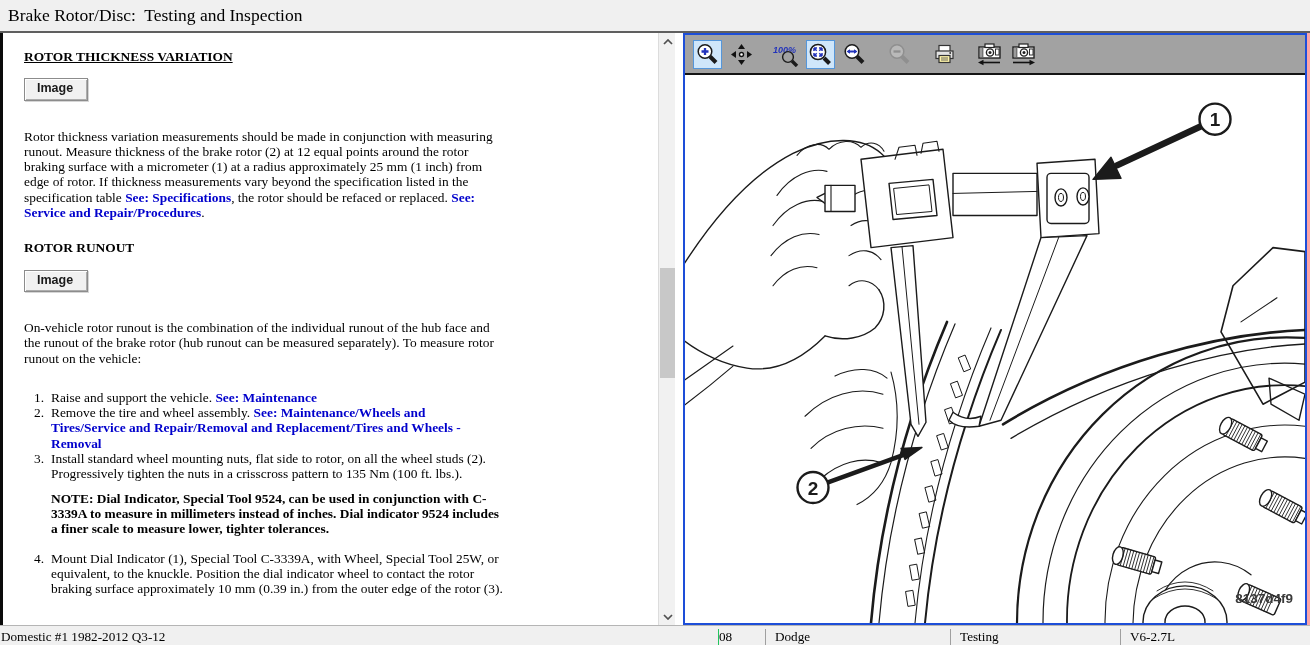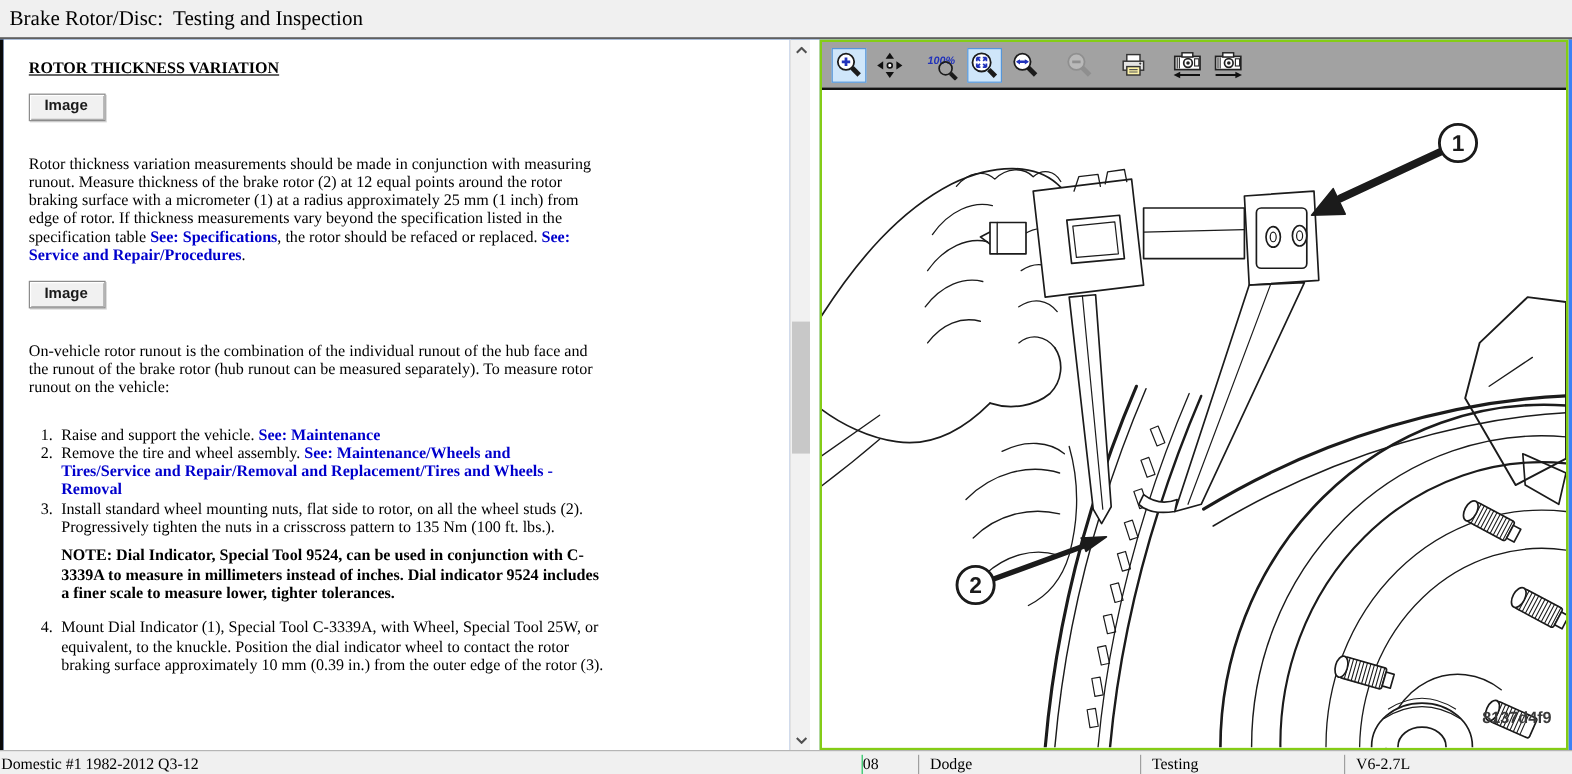--- a/index.html
+++ b/index.html
@@ -8,21 +8,21 @@
     font-family:"Liberation Serif", serif;color:#000;position:relative;
   }
   
   .titlebar{
     height:33px;background:#f0f0f0;border-bottom:2px solid #5f5f5f;
     display:flex;align-items:center;padding-left:8px;box-sizing:border-box;
   }
   .titlebar .ttl{font-size:17.5px;white-space:pre;}
   
   .content{
-    display:flex;height:592px;border-left:3px solid #0a0a0a;box-sizing:border-box;background:#3b82f6;
+    display:flex;height:592px;border-left:3px solid #0a0a0a;box-sizing:border-box;background:#fca5a5;
   }
   
   .docpane{
     width:655px;flex:0 0 655px;box-sizing:border-box;
     padding:16px 0 0 21px;overflow:hidden;background:#fff;
   }
   .doctext{width:484px;font-size:13.4px;line-height:15.3px;}
   .doctext h2{font-size:13.4px;margin:0 0 14px 0;}
   .doctext h2.underlined span{text-decoration:underline;}
   .imgbtn-row{margin:0 0 28px 0;}
@@ -47,21 +47,21 @@
     position:relative;box-sizing:border-box;
   }
   .vscroll .arrow{position:absolute;left:0;width:17px;height:17px;display:flex;align-items:center;justify-content:center;}
   .vscroll .arrow.up{top:0;}
   .vscroll .arrow.down{bottom:0;}
   .vscroll .thumb{position:absolute;left:1px;top:235px;width:15px;height:110px;background:#c8c8c8;}
   
   .panegap{flex:0 0 8px;background:#fff;}
   
   .imgpane{
-    flex:0 0 624px;width:624px;box-sizing:border-box;border:2px solid #84cc16;
+    flex:0 0 624px;width:624px;box-sizing:border-box;border:2px solid #1d4ed8;
     display:flex;flex-direction:column;background:#fff;
   }
   .imgtoolbar{
     height:40px;flex:0 0 40px;background:#a2a2a2;border-bottom:2px solid #141414;
     display:flex;align-items:center;padding-left:8px;box-sizing:border-box;gap:5px;
   }
   .tbtn{
     width:29px;height:29px;display:flex;align-items:center;justify-content:center;
     border:1px solid transparent;box-sizing:border-box;cursor:pointer;
   }
@@ -98,20 +98,21 @@
     <div class="doctext">
       <h2 class="underlined"><span>ROTOR THICKNESS VARIATION</span></h2>
 
       <div class="imgbtn-row">
         <span class="imgbtn">Image</span>
       </div>
 
 
       <p><span>Rotor thickness variation measurements should be made in conjunction with measuring runout. Measure thickness of the brake rotor (2) at 12 equal points around the rotor braking surface with a micrometer (1) at a radius approximately 25 mm (1 inch) from edge of rotor. If thickness measurements vary beyond the specification listed in the specification table </span><span class="doclink">See: Specifications</span><span>, the rotor should be refaced or replaced. </span><span class="doclink">See: Service and Repair/Procedures</span><span>.</span></p>
 
+      <h2 style="margin-top:20px;"><span>ROTOR RUNOUT</span></h2>
 
       <div class="imgbtn-row">
         <span class="imgbtn">Image</span>
       </div>
 
       <p style="margin-bottom:24px;">On-vehicle rotor runout is the combination of the individual runout of the hub face and the runout of the brake rotor (hub runout can be measured separately). To measure rotor runout on the vehicle:</p>
 
       <div class="list">
         <div class="li">
           <span class="num">1.</span>

